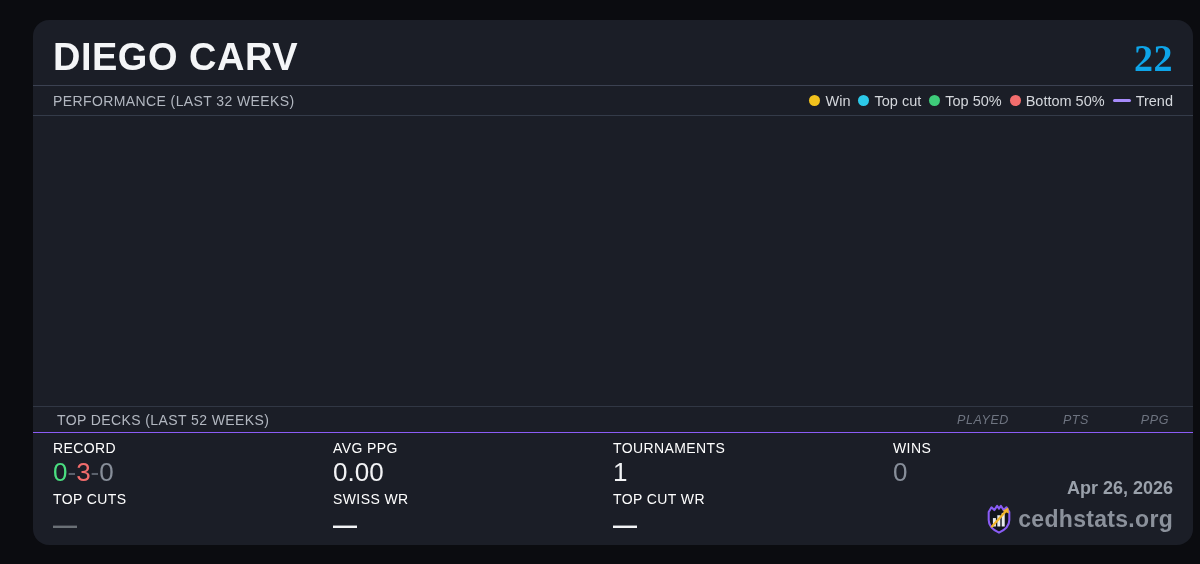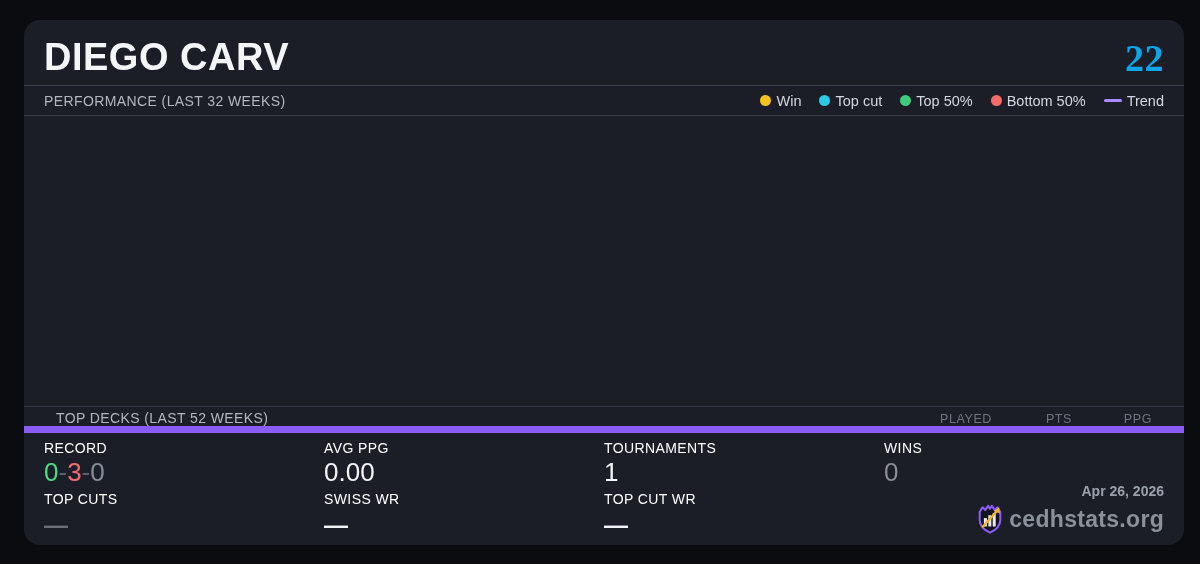--- a/index.html
+++ b/index.html
@@ -1,21 +1,21 @@
 <!DOCTYPE html>
 <html><head>
 <meta charset="utf-8">
 <style>
   * { margin: 0; padding: 0; box-sizing: border-box; }
   html, body { width: 1200px; height: 564px; background: #0b0c10; overflow: hidden; }
   body { font-family: "Liberation Sans", sans-serif; }
 
   .card {
     position: absolute;
-    left: 24px; top: 20px;
+    left: 33px; top: 20px;
     width: 1160px; height: 525px;
     background: #1b1e27;
     border-radius: 16px;
     display: flex;
     flex-direction: column;
     overflow: hidden;
   }
 
   
   .header-row {
@@ -50,44 +50,44 @@
     display: flex;
     align-items: center;
     justify-content: space-between;
     border-bottom: 1px solid #343b49;
   }
   .section-label {
     font-size: 14px;
     color: #b2b7c0;
     letter-spacing: 0.4px;
   }
-  .legend { display: flex; gap: 18px; }
+  .legend { display: flex; gap: 8px; }
   .legend-item { display: flex; align-items: center; gap: 5px; }
   .legend-label { font-size: 14.5px; color: #d4d7dc; }
   .dot { width: 11px; height: 11px; border-radius: 50%; display: inline-block; }
   .dot-win { background: #f2c21d; }
   .dot-topcut { background: #2cc9e9; }
   .dot-top50 { background: #3ecc7a; }
   .dot-bottom50 { background: #f26d6d; }
   .trend-swatch { width: 18px; height: 3px; border-radius: 2px; background: #a78bfa; display: inline-block; }
 
   
   .chart-area { flex: 1; background: #1b1e27; }
 
   
   .decks-row {
     height: 27px;
-    padding: 0 32px;
-    display: flex;
-    align-items: flex-end;
+    padding: 0 24px;
+    display: flex;
+    align-items: center;
     justify-content: space-between;
     border-top: 1px solid #313744;
-    border-bottom: 7px solid #8b5cf6;
-  }
-  .deck-cols { display: flex; }
+    border-bottom: 1px solid #8b5cf6;
+  }
+  .deck-cols { display: flex; font-style: italic; }
   .deck-col {
     width: 80px;
     text-align: right;
     font-size: 12.5px;
     color: #6e7480;
     letter-spacing: 0.6px;
   }
 
   
   .stats-area {
@@ -120,21 +120,21 @@
   .dash-bright { color: #f2f3f5; }
 
   
   .footer {
     position: absolute;
     right: 20px;
     bottom: 10px;
     text-align: right;
   }
   .footer-date {
-    font-size: 14px;
+    font-size: 18px;
     font-weight: 600;
     color: #9aa1ab;
     margin-bottom: 4px;
   }
   .brand-row {
     display: flex;
     align-items: center;
     justify-content: flex-end;
     gap: 4px;
   }

